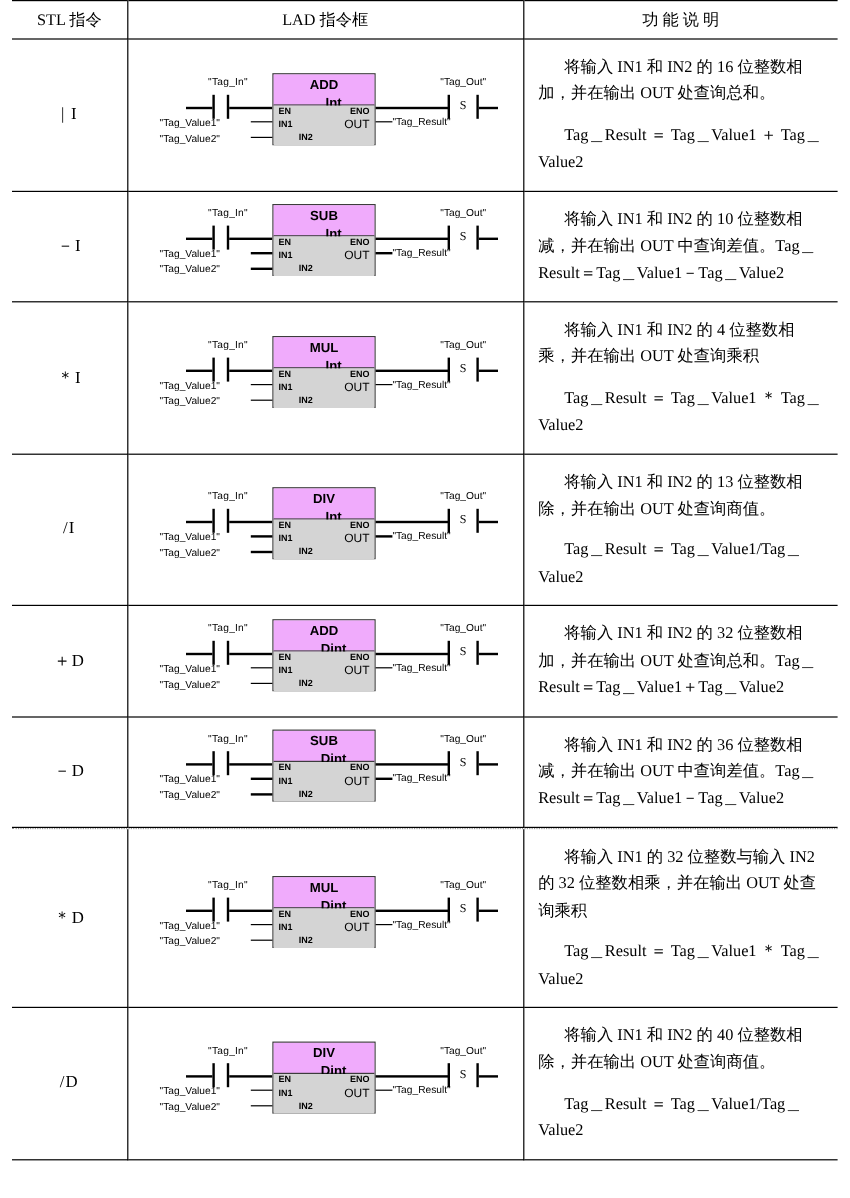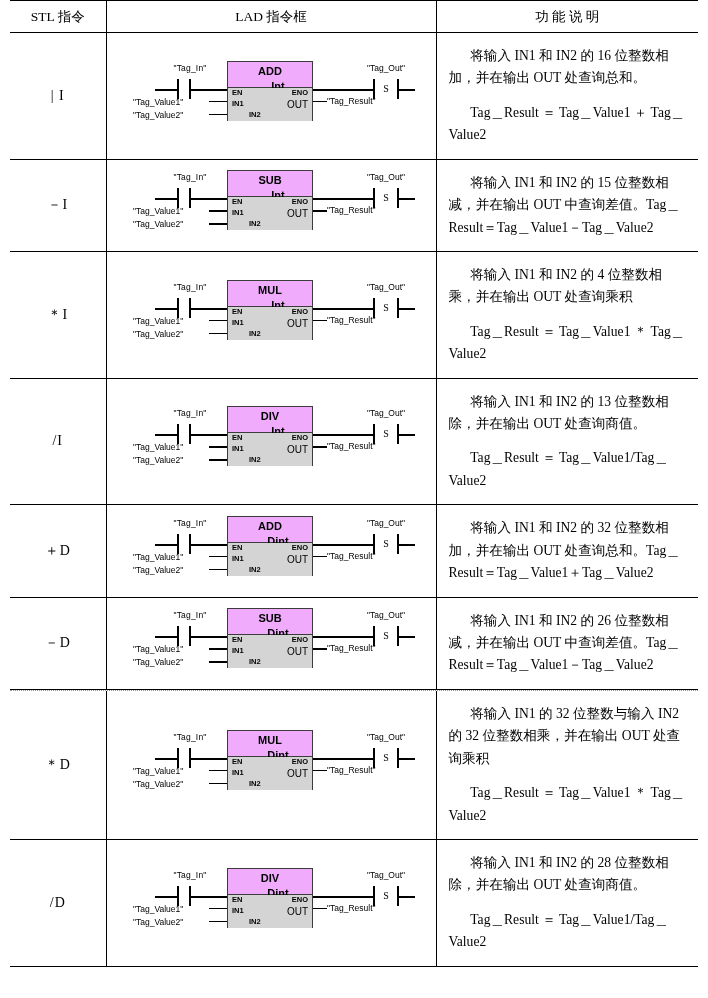--- a/index.html
+++ b/index.html
@@ -350,21 +350,21 @@
               <div class="tag-out">"Tag_Out"</div>
               <div class="coil">
                 <div class="p l"></div>
                 <div class="p r"></div>
                 <div class="s">S</div>
               </div>
               <div class="wire-c"></div>
             </div>
           </td>
           <td class="desc">
-            <p class="indent">将输入 IN1 和 IN2 的 15 位整数相减，并在输出 OUT 中查询差值。Tag＿Result＝Tag＿Value1－Tag＿Value2</p>
+            <p class="indent">将输入 IN1 和 IN2 的 10 位整数相减，并在输出 OUT 中查询差值。Tag＿Result＝Tag＿Value1－Tag＿Value2</p>
           </td>
         </tr>
         <tr>
           <td class="stl sep">＊I</td>
           <td class="lad sep">
             <div class="lad-wrap">
               <div class="tag-in">"Tag_In"</div>
               <div class="rail"></div>
               <div class="contact">
                 <div class="bar l"></div>
@@ -528,21 +528,21 @@
               <div class="tag-out">"Tag_Out"</div>
               <div class="coil">
                 <div class="p l"></div>
                 <div class="p r"></div>
                 <div class="s">S</div>
               </div>
               <div class="wire-c"></div>
             </div>
           </td>
           <td class="desc">
-            <p class="indent">将输入 IN1 和 IN2 的 26 位整数相减，并在输出 OUT 中查询差值。Tag＿Result＝Tag＿Value1－Tag＿Value2</p>
+            <p class="indent">将输入 IN1 和 IN2 的 36 位整数相减，并在输出 OUT 中查询差值。Tag＿Result＝Tag＿Value1－Tag＿Value2</p>
           </td>
         </tr>
         <tr class="dotrow">
           <td colspan="3">
             <div class="dotline"></div>
           </td>
         </tr>
         <tr>
           <td class="stl sep">＊D</td>
           <td class="lad sep">
@@ -622,19 +622,19 @@
               <div class="tag-out">"Tag_Out"</div>
               <div class="coil">
                 <div class="p l"></div>
                 <div class="p r"></div>
                 <div class="s">S</div>
               </div>
               <div class="wire-c"></div>
             </div>
           </td>
           <td class="desc">
-            <p class="indent">将输入 IN1 和 IN2 的 28 位整数相除，并在输出 OUT 处查询商值。</p>
+            <p class="indent">将输入 IN1 和 IN2 的 40 位整数相除，并在输出 OUT 处查询商值。</p>
             <p class="indent">Tag＿Result ＝ Tag＿Value1/Tag＿Value2</p>
           </td>
         </tr>
       </tbody>
   </table>
 </div>
 
 </body></html>

